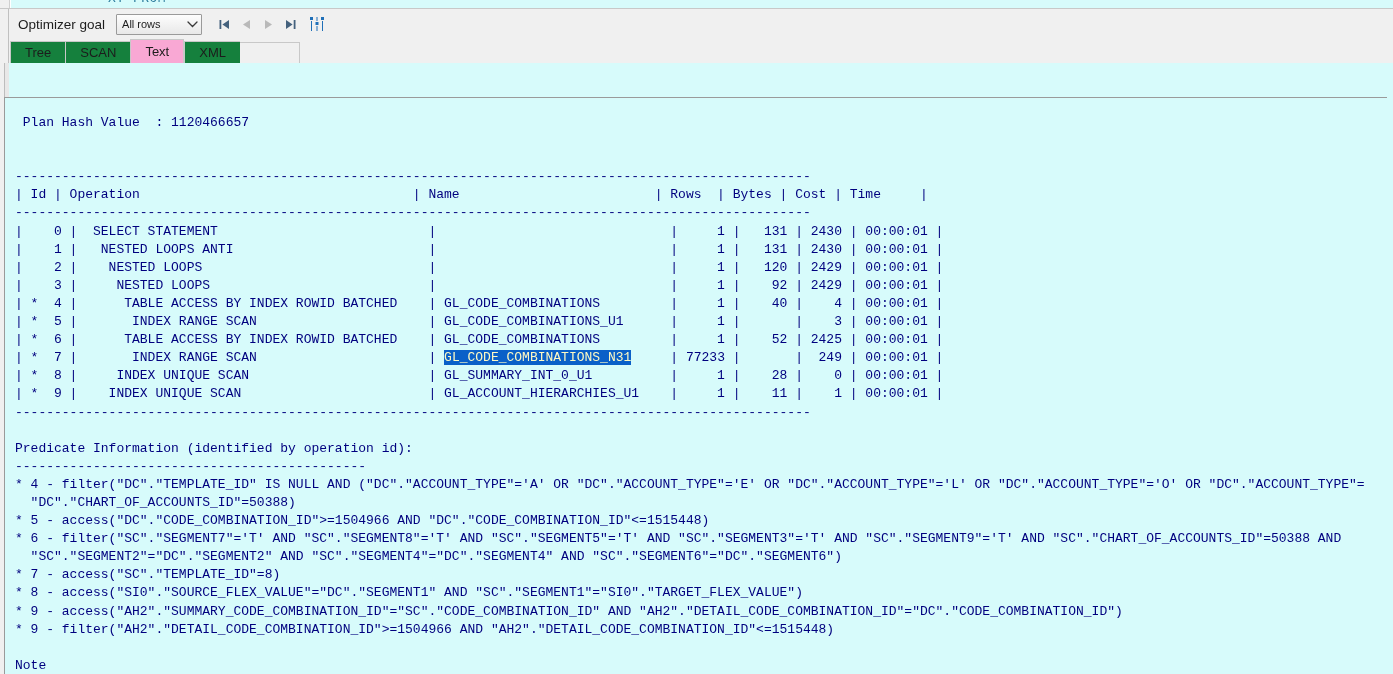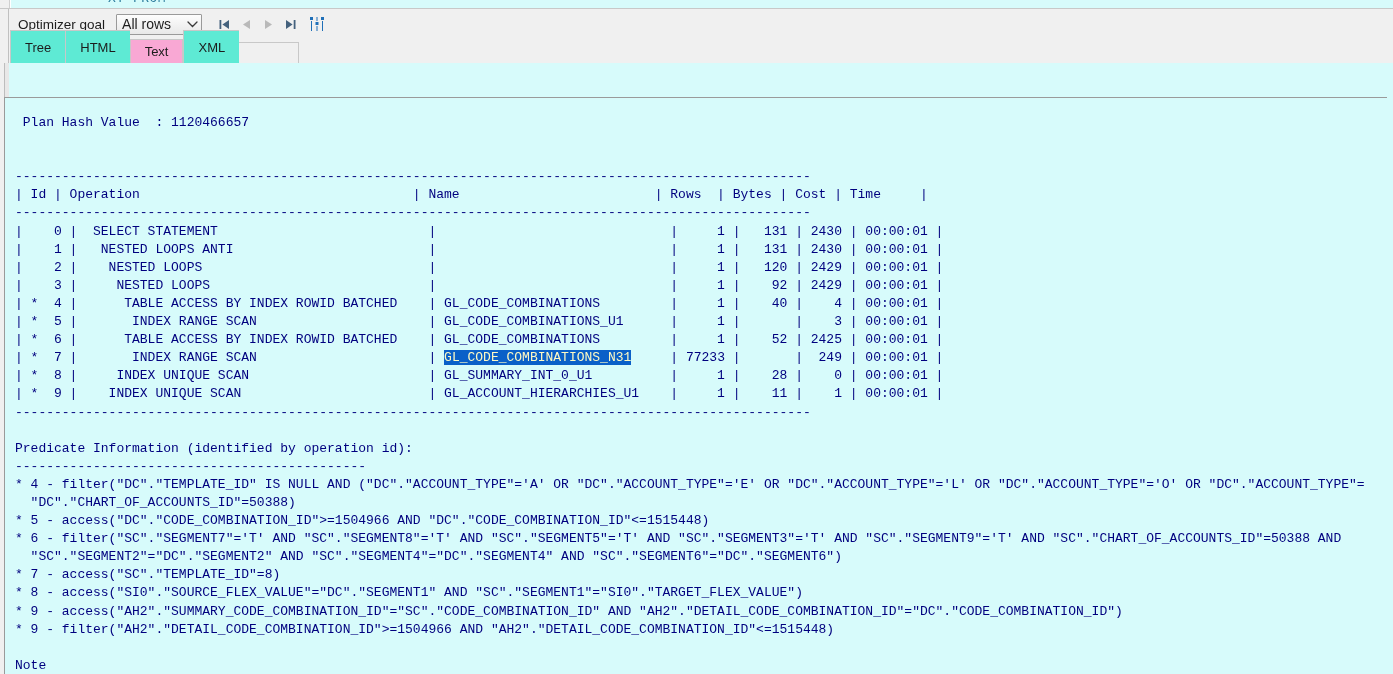--- a/index.html
+++ b/index.html
@@ -53,21 +53,21 @@
     font-size: 13.5px; color: #1c1c1c; margin-left: 9px; white-space: nowrap;
   }
   .combo {
     position: relative;
     margin-left: 11px;
     width: 86px; height: 21px;
     background: linear-gradient(#fdfdfd, #e8e8e8);
     border: 1px solid #9a9a9a;
     border-radius: 1px;
     display: flex; align-items: center;
-    font-size: 14px; color: #1c1c1c;
+    font-size: 11px; color: #1c1c1c;
     cursor: default;
   }
   .combo-value { padding-left: 5px; flex: 1 1 auto; white-space: nowrap; }
   .combo-arrow { width: 18px; display: flex; align-items: center; justify-content: center; }
   .nav-btns { display: flex; align-items: center; margin-left: 11px; gap: 0px; }
   .nav-btn {
     width: 22px; height: 24px;
     display: flex; align-items: center; justify-content: center;
     cursor: default;
   }
@@ -84,25 +84,25 @@
   }
   .tabstrip-edge {
     position: absolute; left: 0; top: 0; width: 9px; height: 24px;
     background: #f0f0f0; border-right: 1px solid #c0c0c0;
   }
   .tabs {
     position: absolute; left: 10px; top: 0; height: 24px;
     display: flex; align-items: flex-end;
   }
   .tab {
-    height: 33px;
+    height: 22px;
     padding: 0 14px;
     display: flex; align-items: center;
     font-size: 13px; color: #1c1c1c;
-    background: #5eead4;
+    background: #15803d;
     border: 1px solid #c8c8c8;
     border-bottom: none;
     border-right: none;
     cursor: default;
     white-space: nowrap;
   }
   .tab:last-child { border-right: 1px solid #c8c8c8; }
   .tab.active {
     height: 24px;
     background: #f9a8d4;
@@ -221,21 +221,21 @@
     </div>
   </div>
 
   <div class="tabstrip">
     <div class="tabstrip-edge"></div>
     <div class="tabs">
       <div class="tab">
           <span>Tree</span>
         </div>
       <div class="tab">
-          <span>HTML</span>
+          <span>SCAN</span>
         </div>
       <div class="tab active">
           <span>Text</span>
         </div>
       <div class="tab">
           <span>XML</span>
         </div>
       <div class="tab-spacer"></div>
     </div>
   </div>

